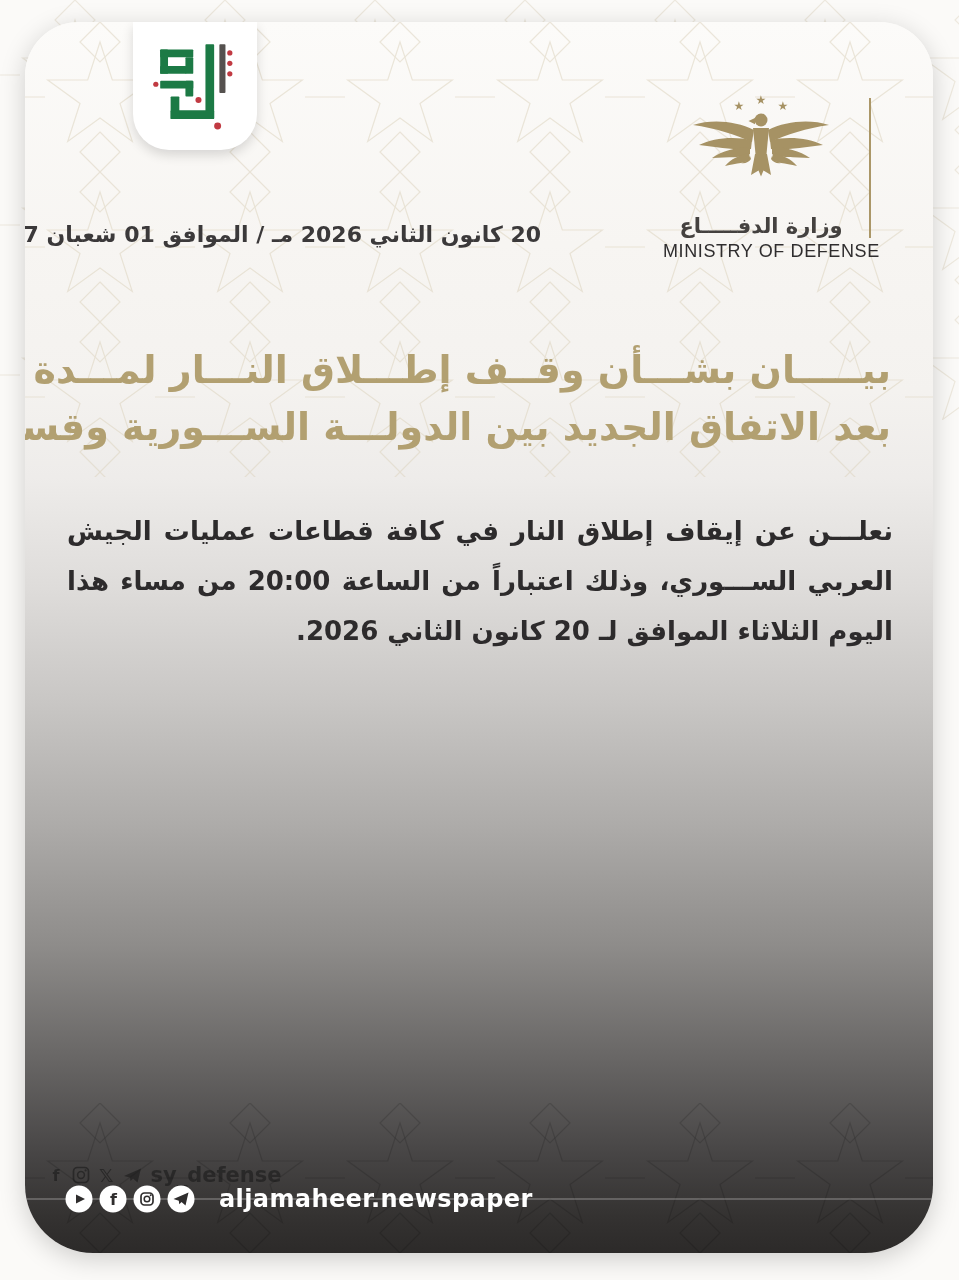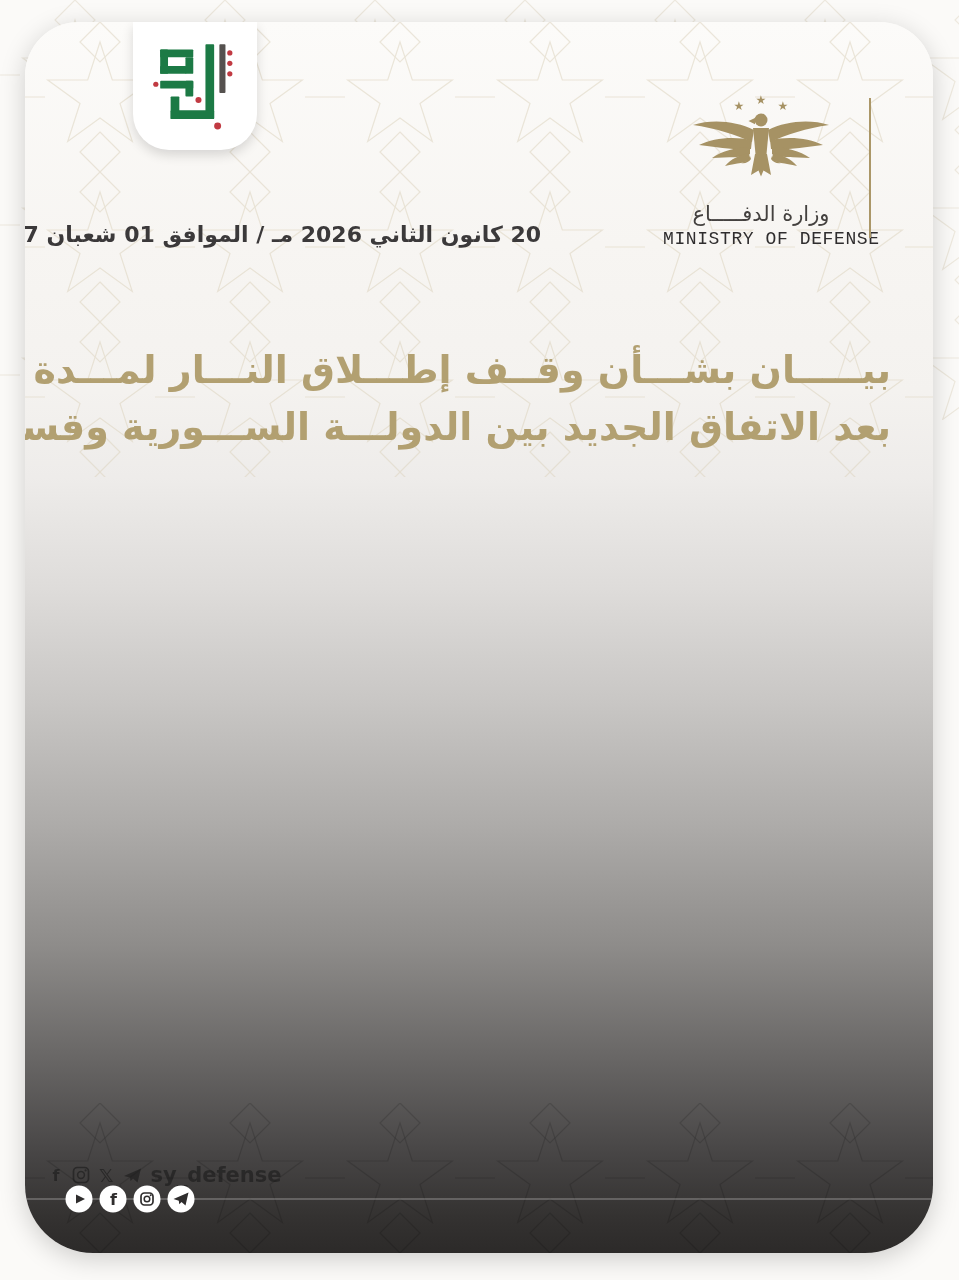--- a/index.html
+++ b/index.html
@@ -26,25 +26,25 @@
   .tag{
     position:absolute;left:108px;top:0;width:124px;height:128px;
     background:#ffffff;border-radius:0 0 36px 36px;
     box-shadow:0 5px 12px rgba(0,0,0,.14);
     display:flex;align-items:center;justify-content:center;
   }
   
   .emblem{position:absolute;top:70px;right:74px;width:196px;text-align:center;}
   .emblem .eagle-wrap{margin:0 0 2px 0;}
   .mod-ar{
-    font-size:21px;color:#44413f;font-weight:400;letter-spacing:0;
-    direction:rtl;margin-top:6px;
+    font-size:21px;color:#44413f;font-weight:700;letter-spacing:0;
+    direction:rtl;margin-top:18px;
   }
   .mod-en{
-    font-family:Liberation Mono, monospace;font-size:18px;color:#2f2d2e;
+    font-family:Liberation Sans, sans-serif;font-size:18px;color:#2f2d2e;
     letter-spacing:.6px;margin-top:3px;white-space:nowrap;
   }
   .gold-rule{
     position:absolute;top:76px;right:62px;width:2.5px;height:140px;
     background:#ab9768;
   }
   
   .date-line{
     position:absolute;top:200px;left:60px;width:456px;
     direction:rtl;text-align:right;
@@ -177,20 +177,21 @@
   <div class="gold-rule"></div>
 
   <div class="date-line">20 كانون الثاني 2026 مـ  /  الموافق 01 شعبان 1447 هـ</div>
 
   <h1 class="title">
     <span>بيـــــان بشـــأن وقــف إطـــلاق النـــار لمـــدة 4 أيـــام</span>
     <span>بعد الاتفاق الجديد بين الدولـــة الســـورية وقســـد</span>
   </h1>
 
   <div class="body-text">
+    <p>نعلـــن عن إيقاف إطلاق النار في كافة قطاعات عمليات الجيش العربي الســـوري، وذلك اعتباراً من الساعة 20:00 من مساء هذا اليوم الثلاثاء الموافق لـ 20 كانون الثاني 2026.</p>
   </div>
 
   <div class="footer-line"></div>
 
   <div class="watermark-row">
     <svg width="14" height="18" viewBox="0 0 14 18">
       <text x="7" y="15" text-anchor="middle" font-size="16" font-weight="bold" fill="rgba(22,22,22,.55)" font-family="DejaVu Sans">f</text>
     </svg>
     <svg width="18" height="18" viewBox="0 0 18 18">
       <rect x="1.5" y="1.5" width="15" height="15" rx="4" fill="none" stroke="rgba(22,22,22,.55)" stroke-width="1.7"></rect>
@@ -216,15 +217,16 @@
     <svg width="28" height="28" viewBox="0 0 28 28">
       <circle cx="14" cy="14" r="13.5" fill="#ffffff"></circle>
       <rect x="8" y="8" width="12" height="12" rx="3.4" fill="none" stroke="#2f2d2d" stroke-width="1.7"></rect>
       <circle cx="14" cy="14" r="2.8" fill="none" stroke="#2f2d2d" stroke-width="1.5"></circle>
       <circle cx="17.7" cy="10.3" r="1" fill="#2f2d2d"></circle>
     </svg>
     <svg width="28" height="28" viewBox="0 0 28 28">
       <circle cx="14" cy="14" r="13.5" fill="#ffffff"></circle>
       <path d="M6.5,14 L21.5,7.5 L18.5,20.5 L14.5,17 L12.3,19.3 L11.8,15.8 Z" fill="#2f2d2d"></path>
     </svg>
+    <span class="page-handle">aljamaheer.newspaper</span>
   </div>
 
 </div>
 
 </body></html>

